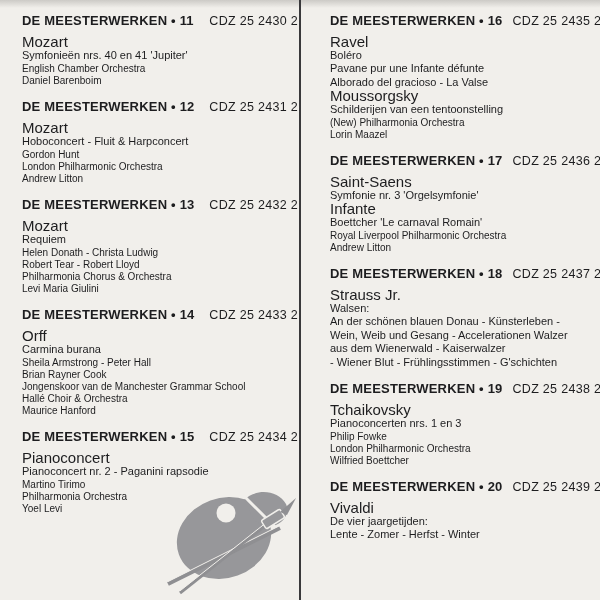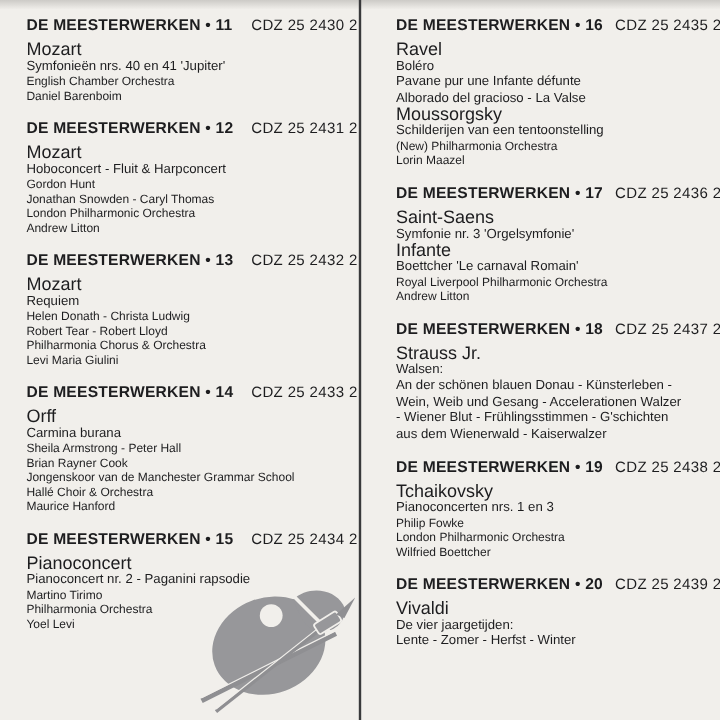--- a/index.html
+++ b/index.html
@@ -104,21 +104,20 @@
       </section>
       <section class="entry">
         <div class="entry-header">
           <span class="series">DE MEESTERWERKEN • 12</span>
           <span class="catalog">CDZ 25 2431 2</span>
         </div>
         <div class="composer">Mozart</div>
         <div class="work">Hoboconcert - Fluit &amp; Harpconcert</div>
         <div class="performers">
           <div class="performer">Gordon Hunt</div>
-          <div class="performer">Jonathan Snowden - Caryl Thomas</div>
           <div class="performer">London Philharmonic Orchestra</div>
           <div class="performer">Andrew Litton</div>
         </div>
       </section>
       <section class="entry">
         <div class="entry-header">
           <span class="series">DE MEESTERWERKEN • 13</span>
           <span class="catalog">CDZ 25 2432 2</span>
         </div>
         <div class="composer">Mozart</div>
@@ -192,22 +191,22 @@
       </section>
       <section class="entry">
         <div class="entry-header">
           <span class="series">DE MEESTERWERKEN • 18</span>
           <span class="catalog">CDZ 25 2437 2</span>
         </div>
         <div class="composer">Strauss Jr.</div>
         <div class="work">Walsen:</div>
         <div class="work">An der schönen blauen Donau - Künsterleben -</div>
         <div class="work">Wein, Weib und Gesang - Accelerationen Walzer</div>
+        <div class="work">aus dem Wienerwald - Kaiserwalzer</div>
         <div class="work">- Wiener Blut - Frühlingsstimmen - G'schichten</div>
-        <div class="work">aus dem Wienerwald - Kaiserwalzer</div>
       </section>
       <section class="entry">
         <div class="entry-header">
           <span class="series">DE MEESTERWERKEN • 19</span>
           <span class="catalog">CDZ 25 2438 2</span>
         </div>
         <div class="composer">Tchaikovsky</div>
         <div class="work">Pianoconcerten nrs. 1 en 3</div>
         <div class="performers">
           <div class="performer">Philip Fowke</div>

